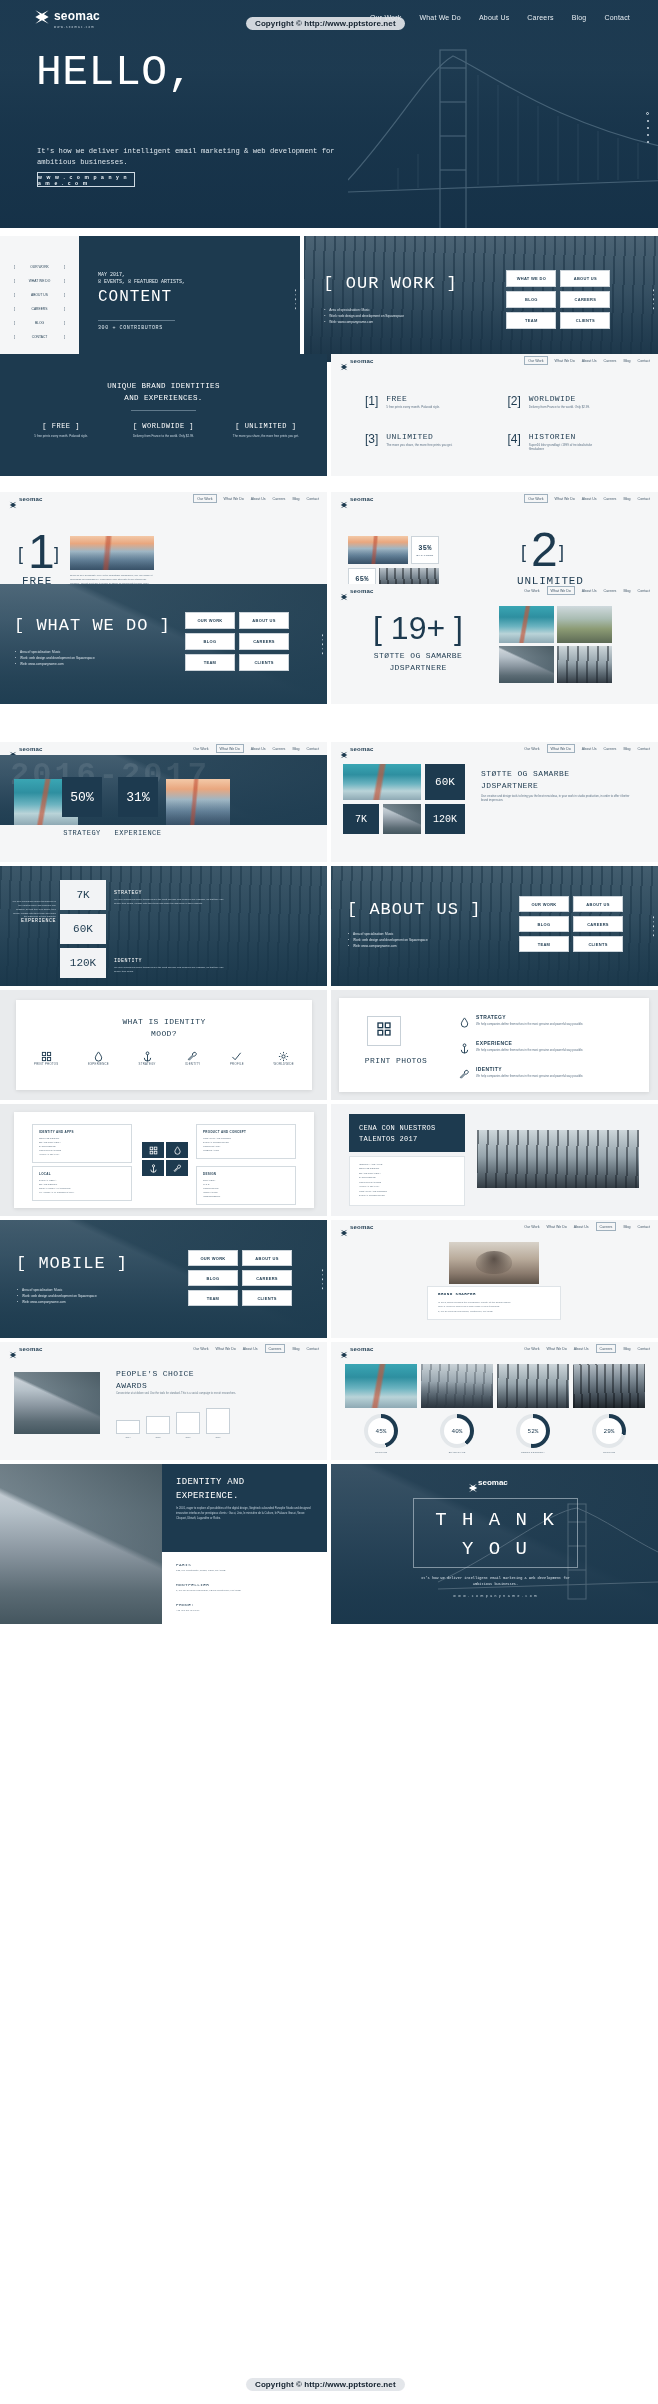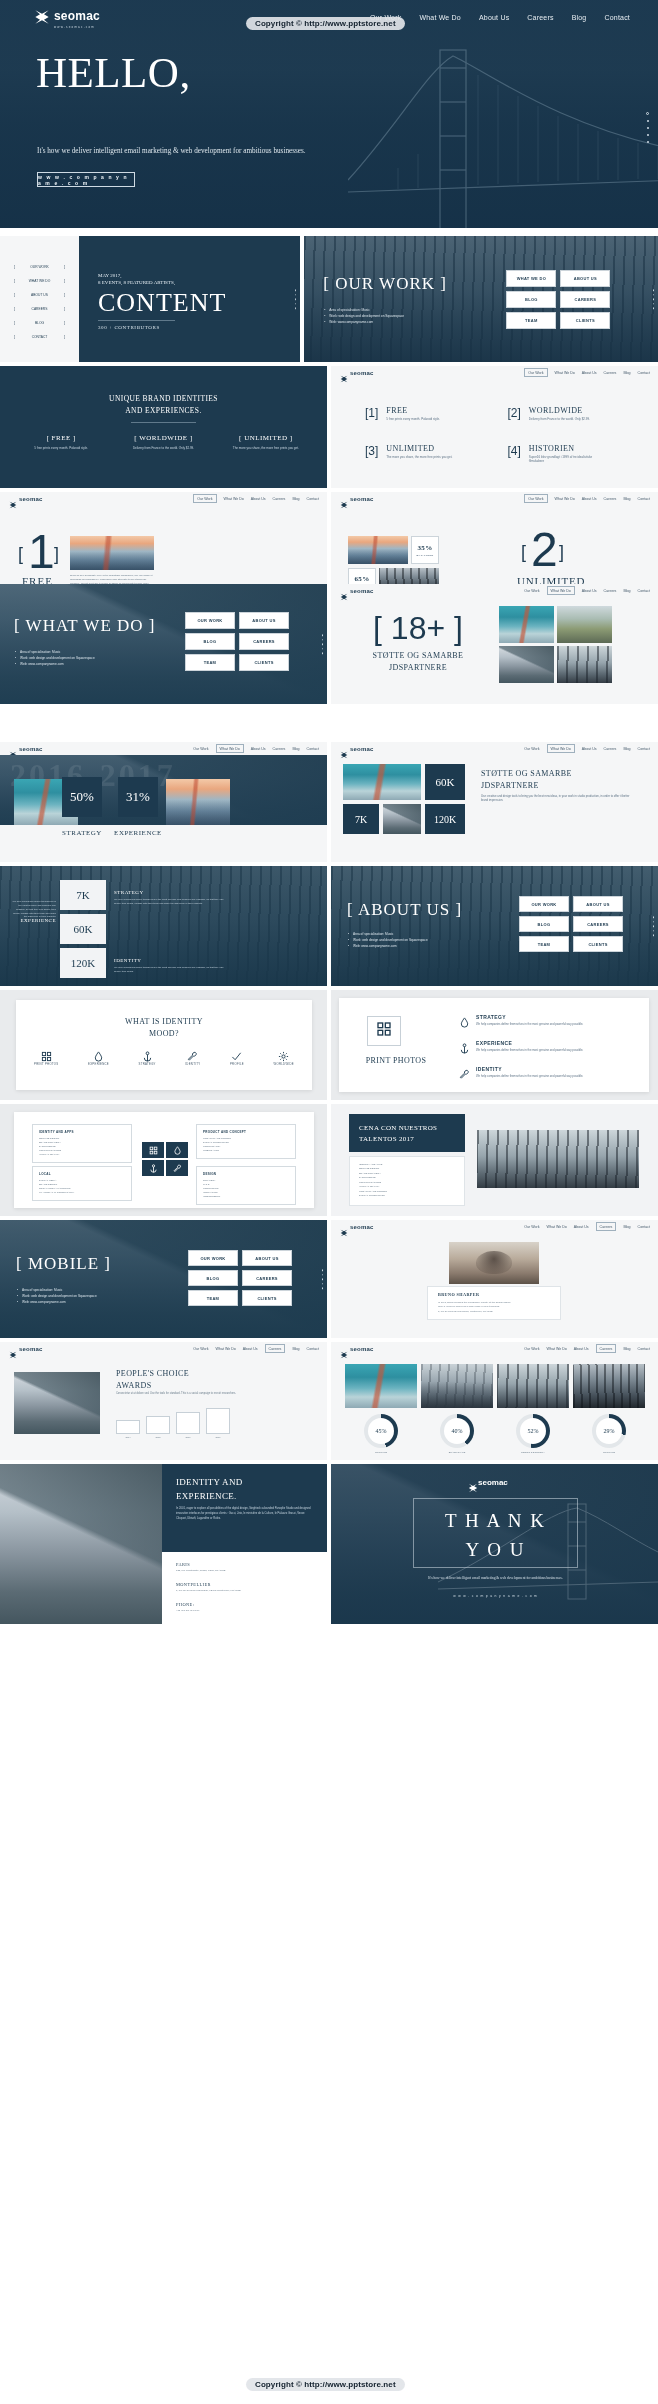--- a/index.html
+++ b/index.html
@@ -12,21 +12,21 @@
   }
   
   .sheet { position:absolute; left:0; top:0; width:658px; }
   .row { display:flex; gap:4px; width:658px; }
   .slide { position:relative; overflow:hidden; background:#f4f5f6; }
 
   .navy   { background:#1d3a4f; }
   .light  { background:#f5f6f7; }
   .white  { background:#ffffff; }
 
-  .cond { font-family:Liberation Serif, serif; }
+  .cond { font-family:Liberation Mono, monospace; }
 
   
   .photo { background-size:cover; background-position:center; }
   .ph-bridge-warm {
     background:
       linear-gradient(180deg,#f3c9a8 0%, #e9a77f 22%, #9fb6c4 45%, #6f8ea6 70%, #46627a 100%);
     position:relative;
   }
   .ph-bridge-warm:after{
     content:""; position:absolute; inset:0;
@@ -274,21 +274,21 @@
               <span>[</span>
               <span>CONTACT</span>
               <span>]</span>
             </div>
       </div>
     </div>
     <div style="position:absolute;left:98px;top:36px;color:#e6eef4;font-size:5px;line-height:1.45;" class="cond">
       <div>MAY 2017,</div>
       <div>8 EVENTS, 8 FEATURED ARTISTS,</div>
     </div>
-    <div class="cond" style="position:absolute;left:98px;top:52px;color:#fff;font-size:26px;letter-spacing:1px;">CONTENT</div>
+    <div class="cond" style="position:absolute;left:98px;top:52px;color:#fff;font-size:16px;letter-spacing:1px;">CONTENT</div>
     <div class="thin-line" style="position:absolute;left:98px;top:84px;width:77px;opacity:.6;"></div>
     <div class="cond" style="position:absolute;left:98px;top:89px;color:#dce6ed;font-size:5px;letter-spacing:.6px;">300 + CONTRIBUTORS</div>
     <div class="sidedots">
           <i></i>
           <i></i>
           <i></i>
           <i></i>
           <i></i>
         </div>
   </div>
@@ -314,21 +314,21 @@
           <i></i>
           <i></i>
           <i></i>
           <i></i>
           <i></i>
         </div>
   </div>
  </div>
 </div>
 
-<div class="sheet" style="top:366px;">
+<div class="sheet" style="top:354px;">
  <div class="row">
   <div class="slide navy" style="width:327px;height:122px;">
     <div class="cond" style="position:absolute;left:0;right:0;top:27px;text-align:center;color:#fff;font-size:7.5px;line-height:1.55;letter-spacing:.4px;">
       <div>UNIQUE BRAND IDENTITIES</div>
       <div>AND EXPERIENCES.</div>
     </div>
     <div class="thin-line" style="position:absolute;left:131px;top:56px;width:65px;opacity:.6;"></div>
     <div style="position:absolute;left:14px;right:14px;top:68px;display:flex;gap:8px;">
       <div style="flex:1;text-align:center;">
         <div class="cond" style="color:#fff;font-size:7px;letter-spacing:.5px;">[     FREE     ]</div>
@@ -496,21 +496,21 @@
       </div>
       <div class="mini-nav">
         <span>Our Work</span>
         <span class="active">What We Do</span>
         <span>About Us</span>
         <span>Careers</span>
         <span>Blog</span>
         <span>Contact</span>
       </div>
     </div>
-    <div class="num-big cond" style="position:absolute;left:22px;top:28px;width:130px;text-align:center;font-size:32px;line-height:1;">[ 18+ ]</div>
+    <div class="num-big cond" style="position:absolute;left:22px;top:28px;width:130px;text-align:center;font-size:32px;line-height:1;">[ 19+ ]</div>
     <div class="cond" style="position:absolute;left:22px;top:66px;width:130px;text-align:center;font-size:8px;color:#1d3a4f;letter-spacing:.4px;line-height:1.5;">
       <div>STØTTE OG SAMARBE</div>
       <div>JDSPARTNERE</div>
     </div>
     <div style="position:absolute;left:168px;top:22px;display:grid;grid-template-columns:55px 55px;grid-template-rows:37px 37px;gap:3px;">
       <div class="photo ph-bridge-teal"></div>
       <div class="photo ph-autumn"></div>
       <div class="photo ph-cliff"></div>
       <div class="photo ph-pier"></div>
     </div>

